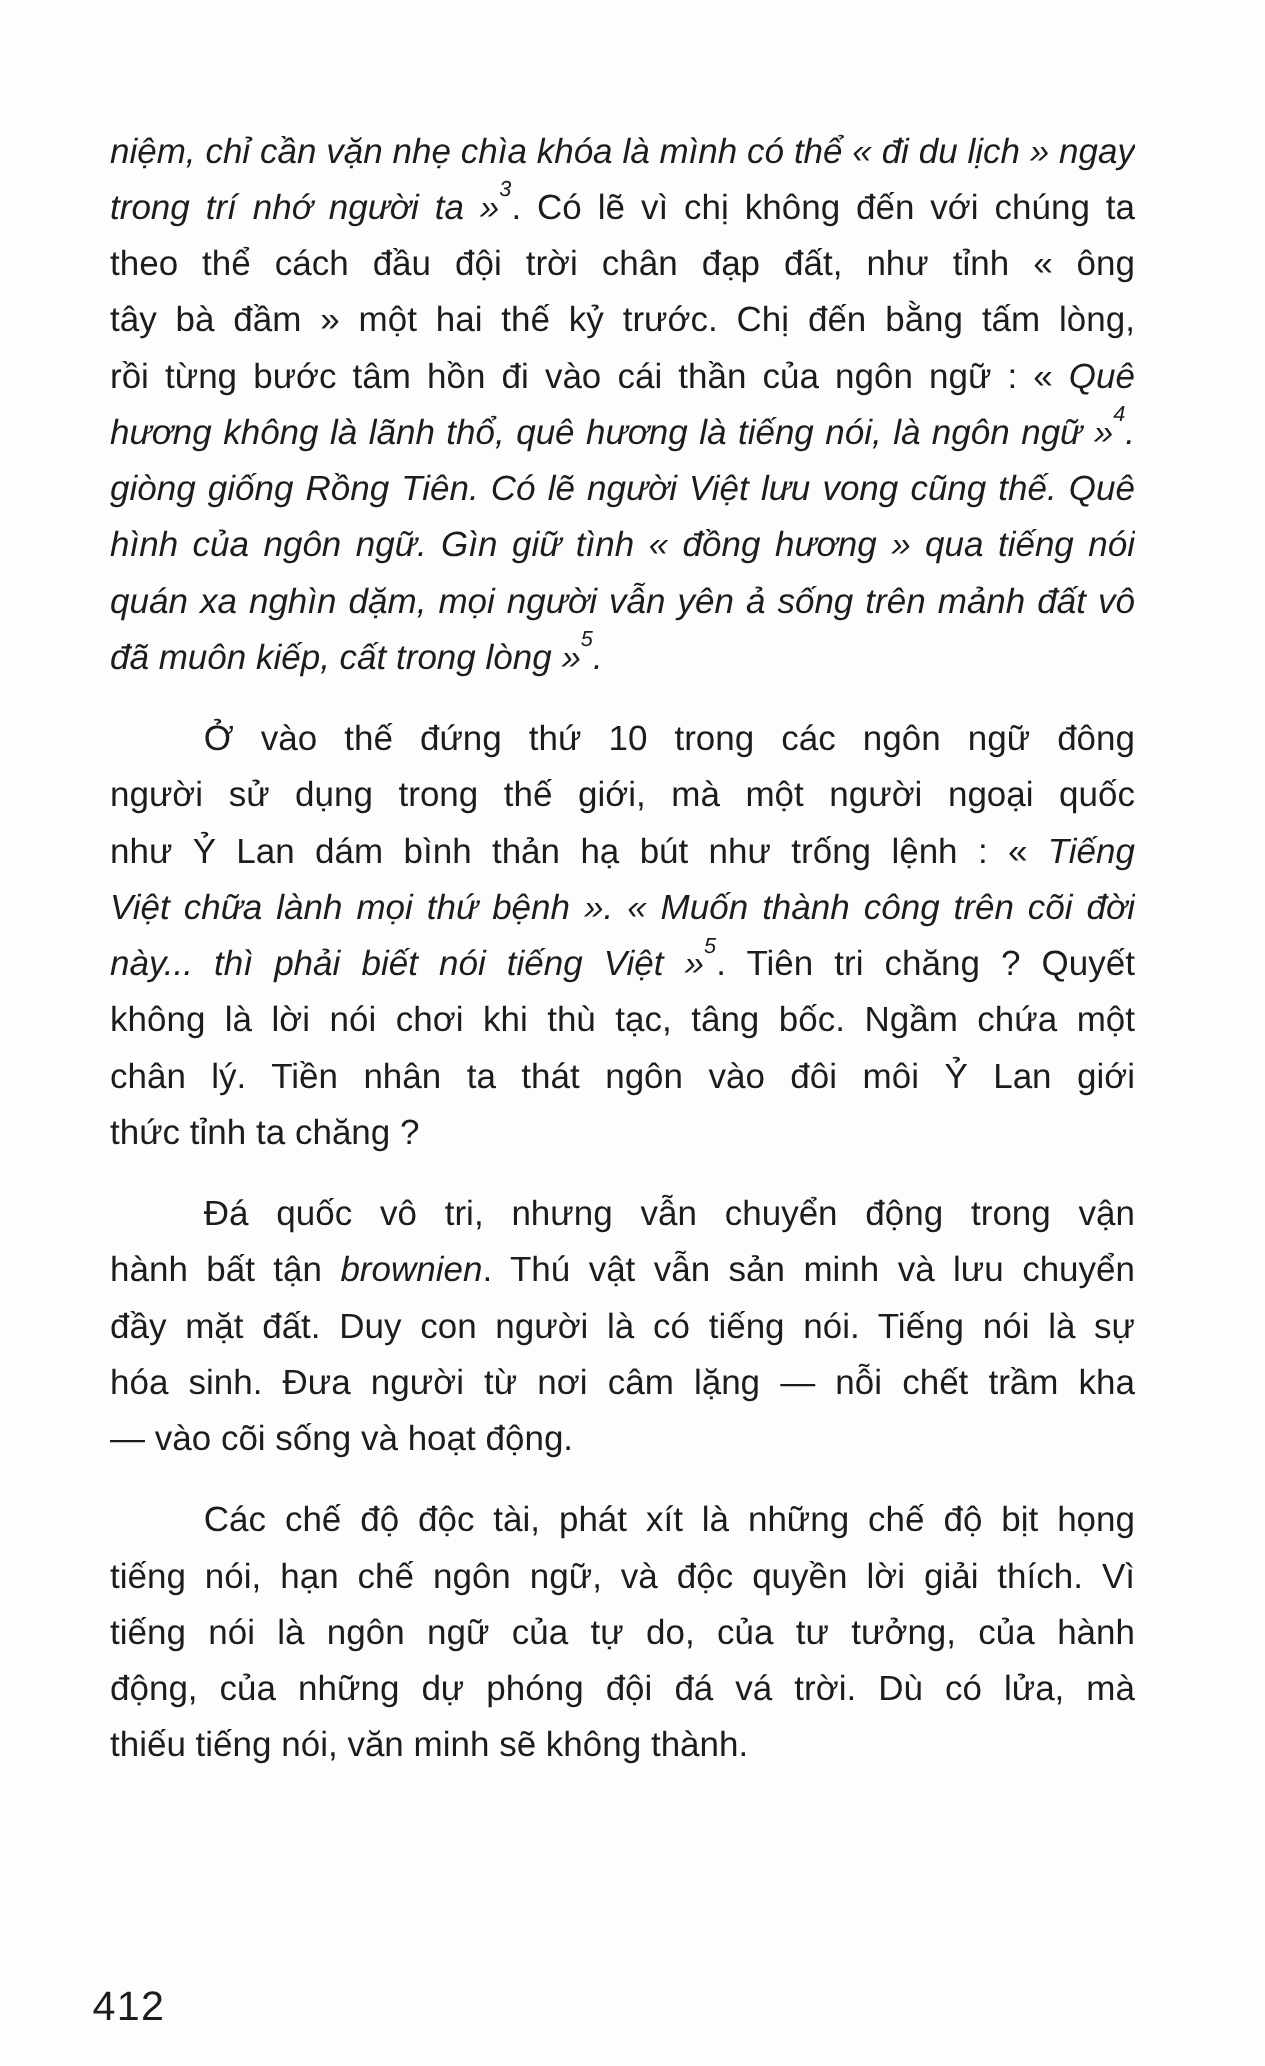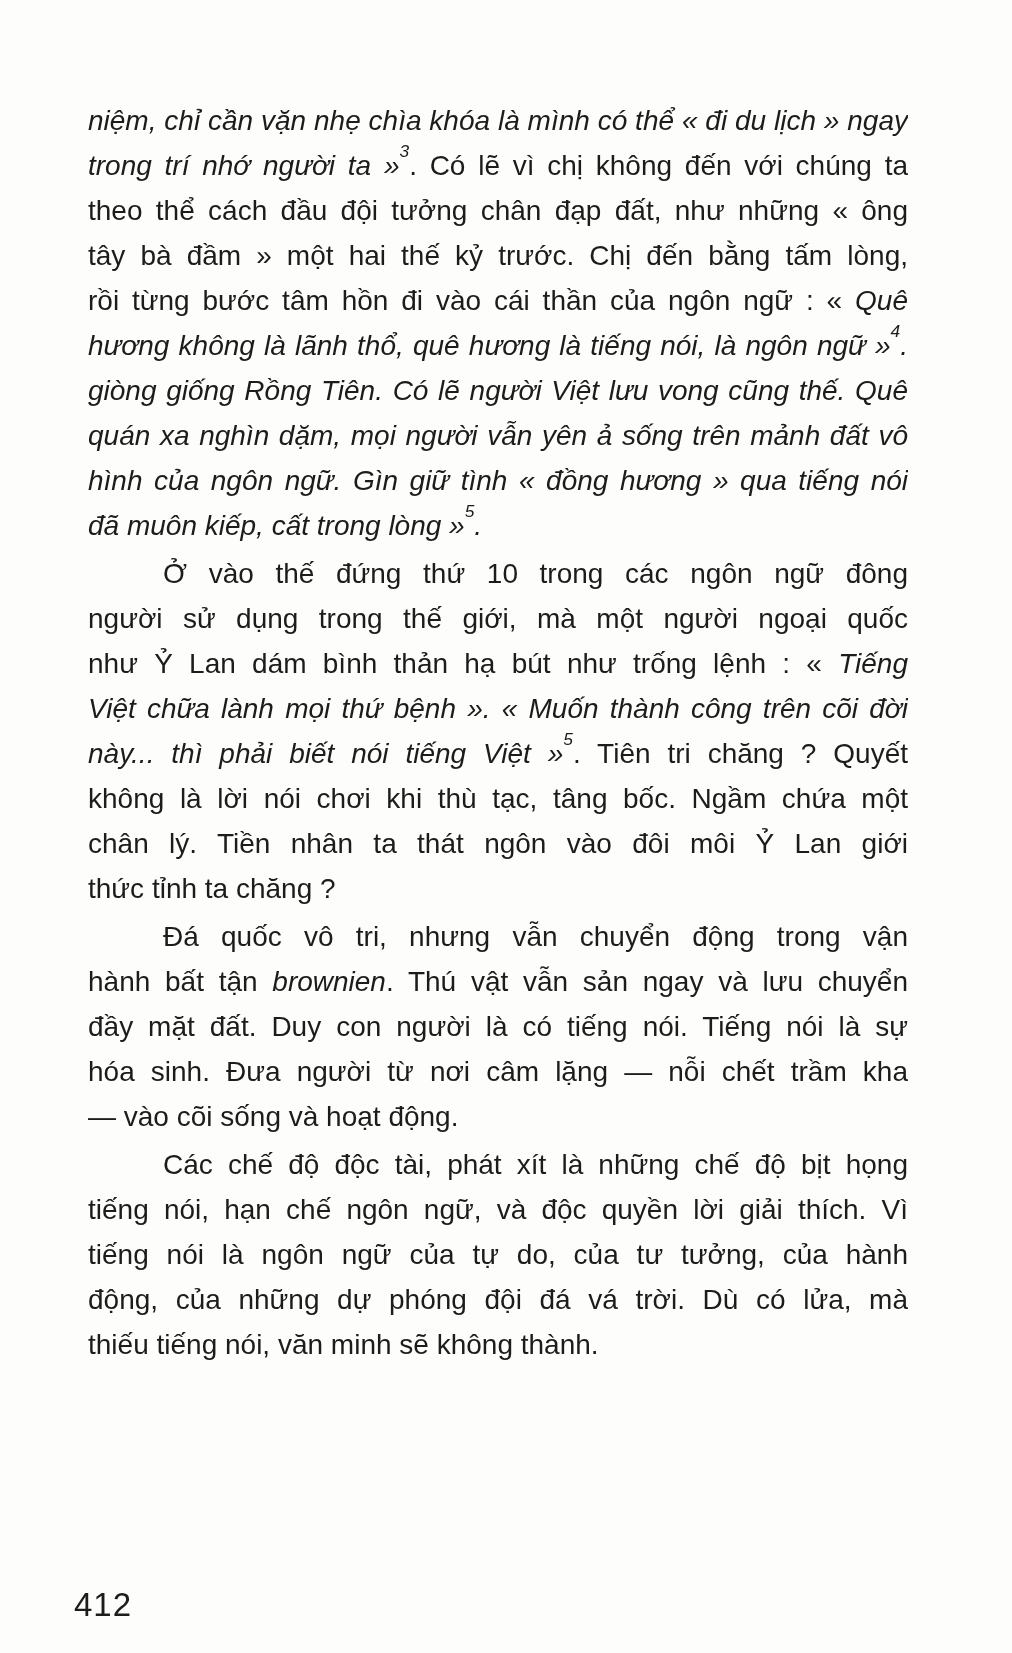--- a/index.html
+++ b/index.html
@@ -20,21 +20,21 @@
   }
   .text-block {
     position: absolute;
     left: 88px;
     top: 98px;
     width: 820px;
     font-size: 28px;
     line-height: 45px;
   }
   .paragraph { margin: 0; padding: 0; }
-  .paragraph + .paragraph { margin-top: 3px; }
+  .paragraph + .paragraph { margin-top: 20px; }
   .line {
     height: 45px;
     overflow: hidden;
     text-align: justify;
     text-align-last: justify;
     white-space: normal;
   }
   .line.last {
     text-align: left;
     text-align-last: left;
@@ -59,42 +59,42 @@
   }
 </style>
 </head>
 <body style="background: rgb(253, 253, 251);">
 
 <div class="page" style="background: rgb(253, 253, 251); color: rgb(28, 28, 28);">
   <div class="text-block">
       <div class="paragraph">
         <div class="line"><span><em>niệm, chỉ cần vặn nhẹ chìa khóa là mình có thể « đi du lịch » ngay</em></span></div>
         <div class="line"><span><em>trong trí nhớ người ta »</em></span><sup><em>3</em></sup><span>. Có lẽ vì chị không đến với chúng ta</span></div>
-        <div class="line"><span>theo thể cách đầu đội tưởng chân đạp đất, như những « ông</span></div>
+        <div class="line"><span>theo thể cách đầu đội trời chân đạp đất, như tỉnh « ông</span></div>
         <div class="line"><span>tây bà đầm » một hai thế kỷ trước. Chị đến bằng tấm lòng,</span></div>
         <div class="line"><span>rồi từng bước tâm hồn đi vào cái thần của ngôn ngữ : « </span><span><em>Quê</em></span></div>
         <div class="line"><span><em>hương không là lãnh thổ, quê hương là tiếng nói, là ngôn ngữ »</em></span><sup><em>4</em></sup><span><em>.</em></span></div>
         <div class="line"><span><em>giòng giống Rồng Tiên. Có lẽ người Việt lưu vong cũng thế. Quê</em></span></div>
+        <div class="line"><span><em>hình của ngôn ngữ. Gìn giữ tình « đồng hương » qua tiếng nói</em></span></div>
         <div class="line"><span><em>quán xa nghìn dặm, mọi người vẫn yên ả sống trên mảnh đất vô</em></span></div>
-        <div class="line"><span><em>hình của ngôn ngữ. Gìn giữ tình « đồng hương » qua tiếng nói</em></span></div>
         <div class="line last"><span><em>đã muôn kiếp, cất trong lòng »</em></span><sup><em>5</em></sup><span><em>.</em></span></div>
       </div>
       <div class="paragraph">
         <div class="line first-indent"><span>Ở vào thế đứng thứ 10 trong các ngôn ngữ đông</span></div>
         <div class="line"><span>người sử dụng trong thế giới, mà một người ngoại quốc</span></div>
         <div class="line"><span>như Ỷ Lan dám bình thản hạ bút như trống lệnh : « </span><span><em>Tiếng</em></span></div>
         <div class="line"><span><em>Việt chữa lành mọi thứ bệnh ». « Muốn thành công trên cõi đời</em></span></div>
         <div class="line"><span><em>này... thì phải biết nói tiếng Việt »</em></span><sup><em>5</em></sup><span>. Tiên tri chăng ? Quyết</span></div>
         <div class="line"><span>không là lời nói chơi khi thù tạc, tâng bốc. Ngầm chứa một</span></div>
         <div class="line"><span>chân lý. Tiền nhân ta thát ngôn vào đôi môi Ỷ Lan giới</span></div>
         <div class="line last"><span>thức tỉnh ta chăng ?</span></div>
       </div>
       <div class="paragraph">
         <div class="line first-indent"><span>Đá quốc vô tri, nhưng vẫn chuyển động trong vận</span></div>
-        <div class="line"><span>hành bất tận </span><span><em>brownien</em></span><span>. Thú vật vẫn sản ngay và lưu chuyển</span></div>
+        <div class="line"><span>hành bất tận </span><span><em>brownien</em></span><span>. Thú vật vẫn sản minh và lưu chuyển</span></div>
         <div class="line"><span>đầy mặt đất. Duy con người là có tiếng nói. Tiếng nói là sự</span></div>
         <div class="line"><span>hóa sinh. Đưa người từ nơi câm lặng — nỗi chết trầm kha</span></div>
         <div class="line last"><span>— vào cõi sống và hoạt động.</span></div>
       </div>
       <div class="paragraph">
         <div class="line first-indent"><span>Các chế độ độc tài, phát xít là những chế độ bịt họng</span></div>
         <div class="line"><span>tiếng nói, hạn chế ngôn ngữ, và độc quyền lời giải thích. Vì</span></div>
         <div class="line"><span>tiếng nói là ngôn ngữ của tự do, của tư tưởng, của hành</span></div>
         <div class="line"><span>động, của những dự phóng đội đá vá trời. Dù có lửa, mà</span></div>
         <div class="line last"><span>thiếu tiếng nói, văn minh sẽ không thành.</span></div>

